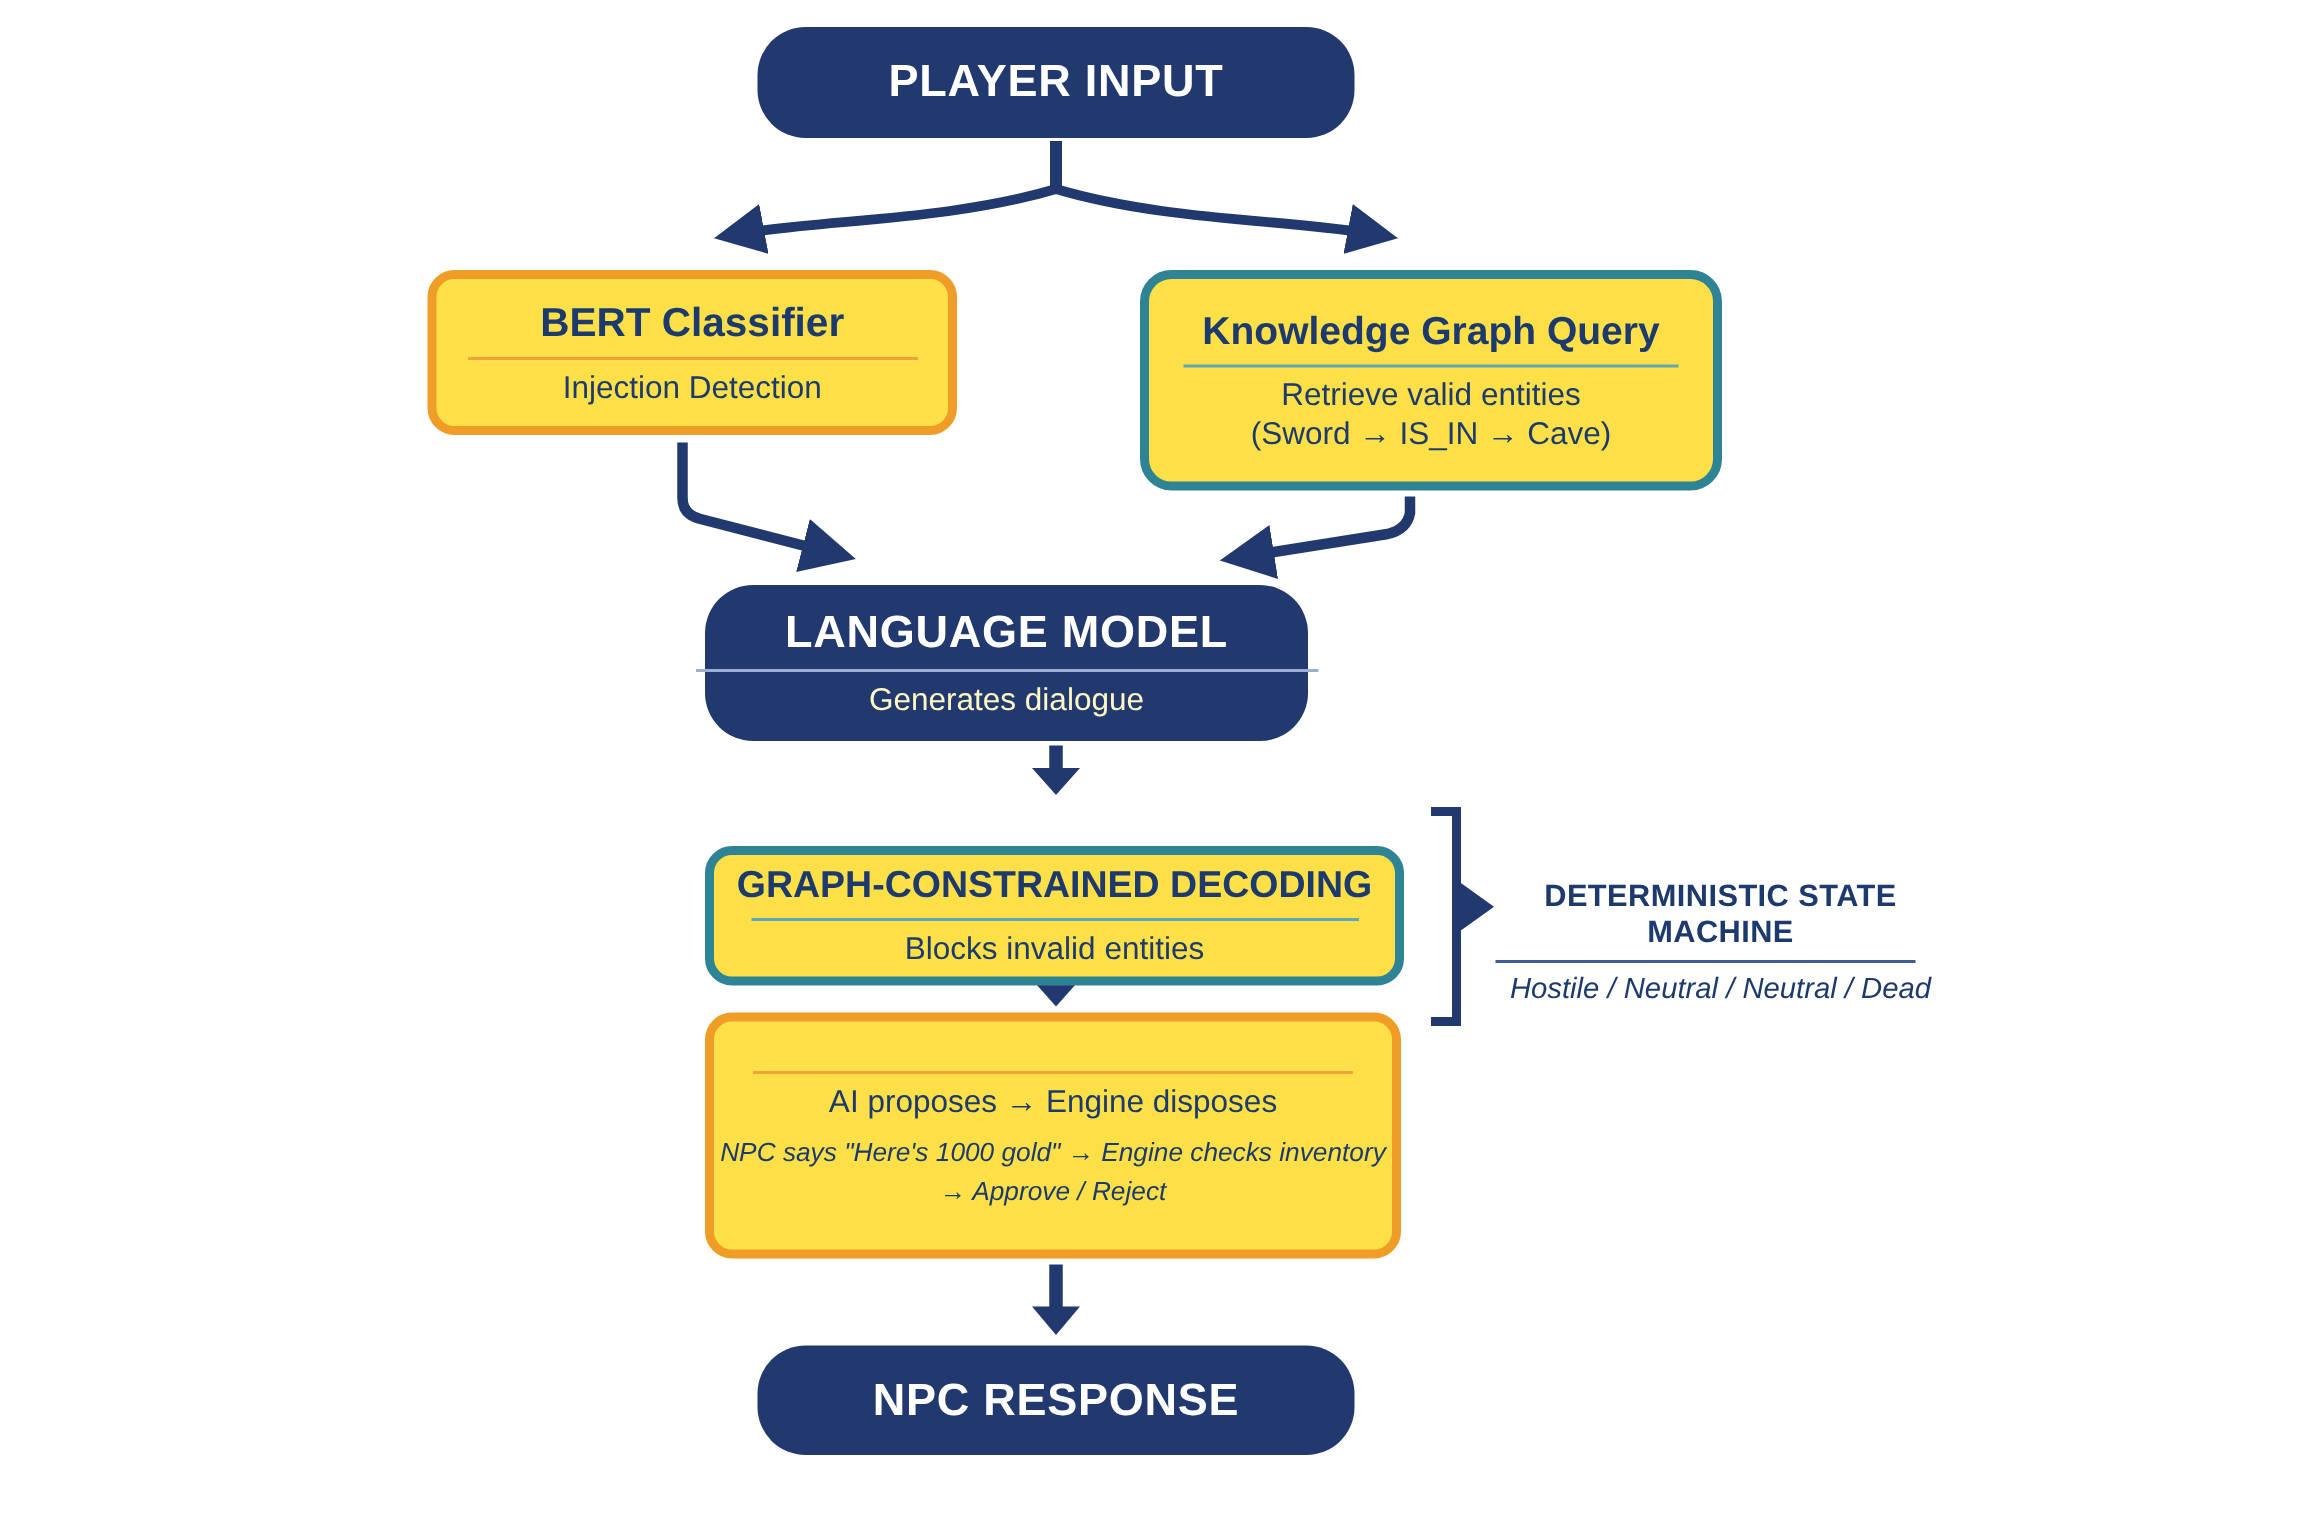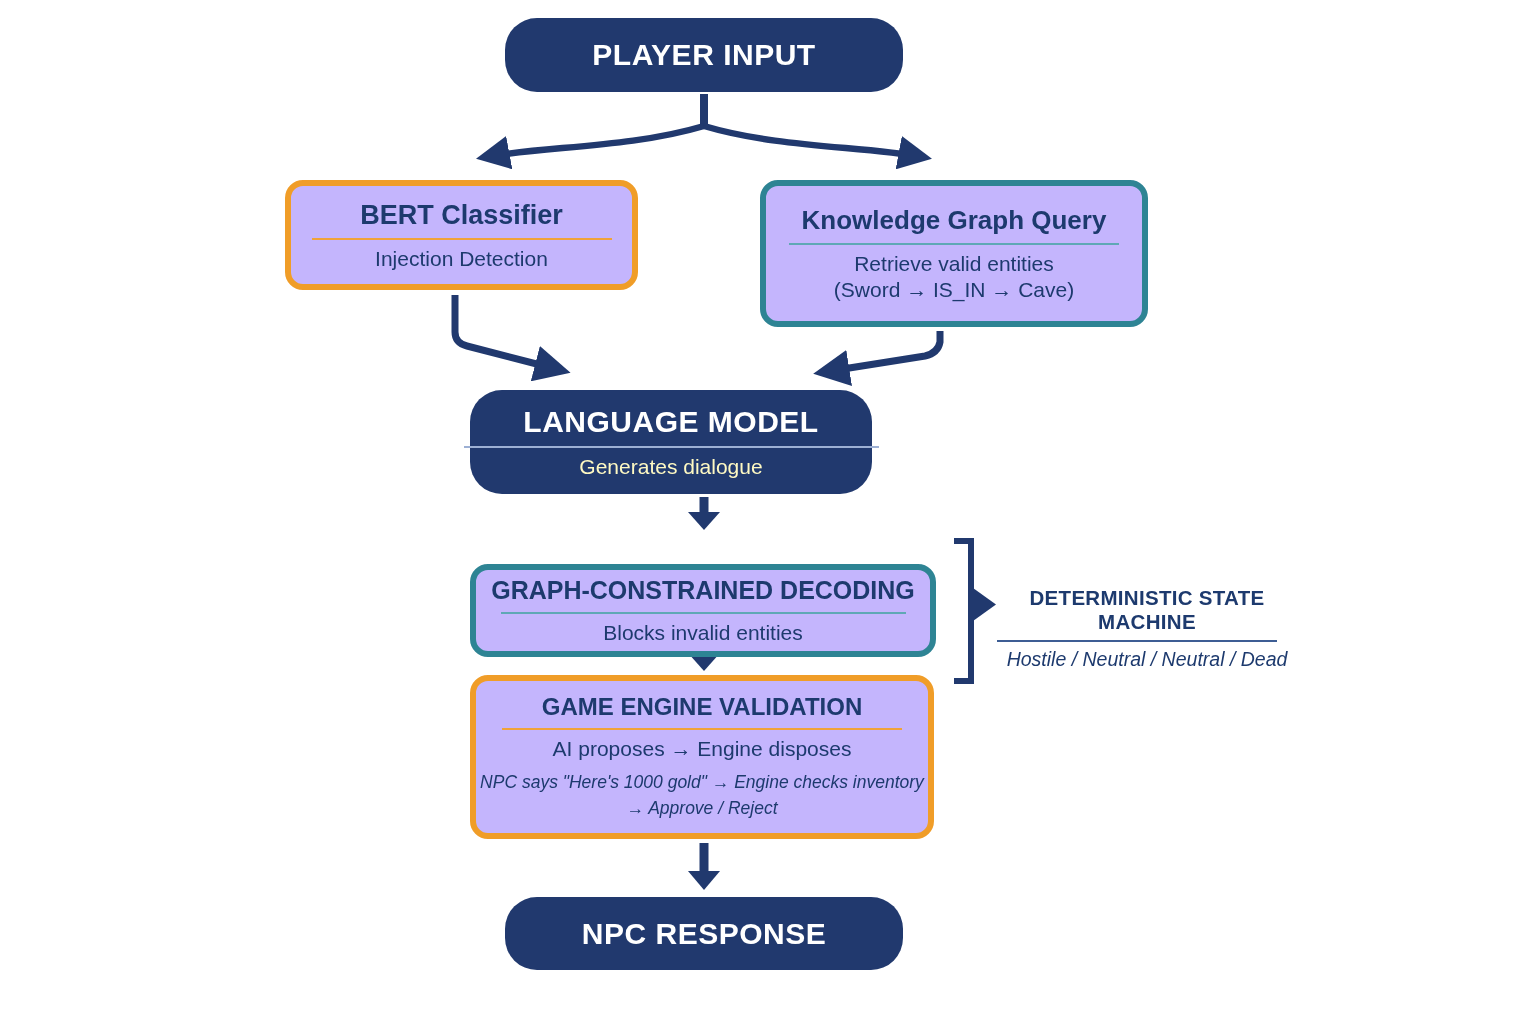--- a/index.html
+++ b/index.html
@@ -13,21 +13,21 @@
   svg.arrows{position:absolute;left:0;top:0;width:1536px;height:1024px;}
 
   .node{
     position:absolute;
     box-sizing:border-box;
     display:flex;
     flex-direction:column;
     align-items:center;
     justify-content:center;
     text-align:center;
-    background:#c4b5fd;
+    background:#fde047;
   }
   .filled{
     background:#21396e;
     color:#ffffff;
     border-radius:32px;
   }
   .outline{
     border-radius:18px;
     color:#1d3a6e;
   }
@@ -42,21 +42,21 @@
 
   .sep{height:0;border-top:2px solid;margin:7px 0;}
   .sep-orange{border-color:#f0a339;}
   .sep-teal{border-color:#5fa8b5;}
   .sep-light{border-color:#9db0d4;}
   .sep-navy{border-color:#3d5d94;}
 
   
   #player-input{left:505px;top:18px;width:398px;height:74px;}
   #bert{left:285px;top:180px;width:353px;height:110px;}
-  #kgq{left:760px;top:180px;width:388px;height:147px;}
+  #kgq{left:760px;top:180px;width:388px;height:147px;border-radius:21px;}
   #language-model{left:470px;top:390px;width:402px;height:104px;}
   #gcd{left:470px;top:532px;width:466px;height:93px;margin-top:32px;}
   #game-engine{left:470px;top:675px;width:464px;height:164px;}
   #npc-response{left:505px;top:897px;width:398px;height:73px;}
 
   #bert .title{font-size:27px;}
   #kgq .title{font-size:26px;}
   #gcd .title{font-size:25px;}
   #game-engine .title{font-size:24px;}
   #language-model .title{font-size:30px;letter-spacing:0.5px;color:#ffffff;}
@@ -136,21 +136,20 @@
     <div class="t-sub">Generates dialogue</div>
   </div>
 
   <div class="node outline outline-teal" id="gcd">
     <div class="title t-box">GRAPH-CONSTRAINED DECODING</div>
     <div class="sep sep-teal"></div>
     <div class="t-sub">Blocks invalid entities</div>
   </div>
 
   <div class="node outline outline-orange" id="game-engine">
-    <div class="title t-box">GAME ENGINE VALIDATION</div>
     <div class="sep sep-orange"></div>
     <div class="t-sub" style="margin-bottom:8px;">AI proposes → Engine disposes</div>
     <div class="t-italic">NPC says "Here's 1000 gold" → Engine checks inventory</div>
     <div class="t-italic">→ Approve / Reject</div>
   </div>
 
   <div class="node filled" id="npc-response">
     <div class="t-big">NPC RESPONSE</div>
   </div>
 

